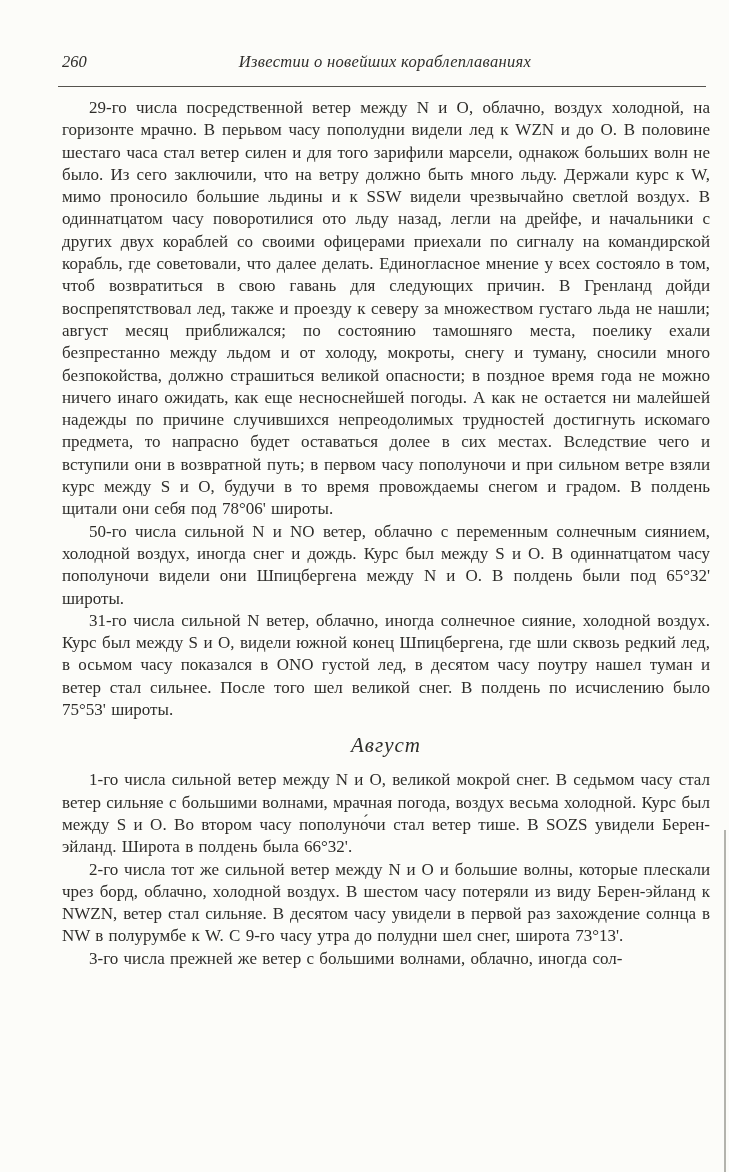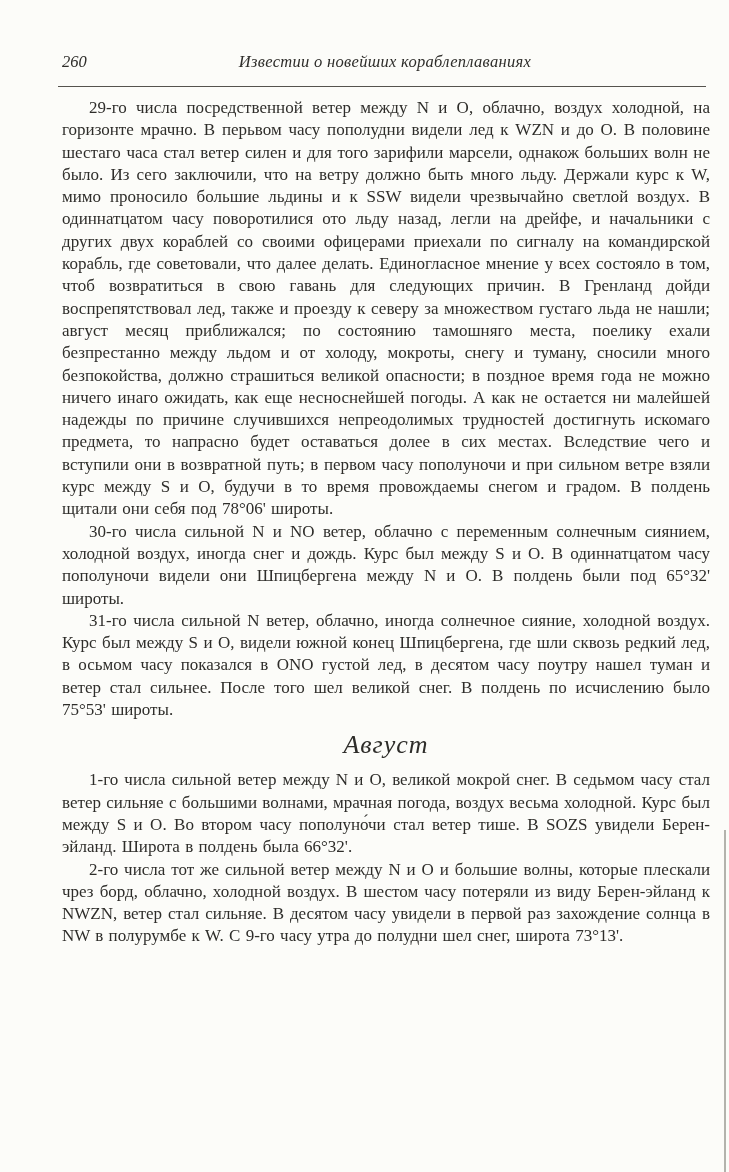--- a/index.html
+++ b/index.html
@@ -30,21 +30,21 @@
   .body-text{
     position:absolute;left:62px;top:97px;width:648px;
     font-size:17px;line-height:22.3px;
     text-align:justify;
     word-spacing:0.06em;
   }
   .para{margin:0;text-indent:27px;}
   .it{}
   .section-heading{
     margin:10px 0 10px 0;
-    font-size:26px;line-height:28px;
+    font-size:21px;line-height:28px;
     font-weight:normal;font-style:italic;
     text-align:center;letter-spacing:1px;
   }
   .scan-line{
     position:absolute;right:3px;top:830px;width:2px;height:342px;
     background:var(--artifact);
   }
 </style>
 </head>
 <body>
@@ -53,22 +53,23 @@
 
   <div class="page-header">
     <span class="page-num">260</span>
     <span class="running-title">Известии о новейших кораблеплаваниях</span>
   </div>
 
   <div class="header-rule"></div>
 
   <div class="body-text">
       <p class="para"><span>29-го числа посредственной ветер между N и O, облачно, воздух холодной, на горизонте мрачно. В перьвом часу пополудни видели лед к WZN и до O. В половине шестаго часа стал ветер силен и для того зарифили марсели, однакож больших волн не было. Из сего заключили, что на ветру должно быть много льду. Держали курс к W, мимо проносило большие льдины и к SSW видели чрезвычайно светлой воздух. В одиннатцатом часу поворотилися ото льду назад, легли на дрейфе, и начальники с других двух кораблей со своими офицерами приехали по сигналу на командирской корабль, где советовали, что далее делать. Единогласное мнение у всех состояло в том, чтоб возвратиться в свою гавань для следующих причин. В </span><span class="it">Гренланд</span><span> дойди воспрепятствовал лед, также и проезду к северу за множеством густаго льда не нашли; август месяц приближался; по состоянию тамошняго места, поелику ехали безпрестанно между льдом и от холоду, мокроты, снегу и туману, сносили много безпокойства, должно страшиться великой опасности; в поздное время года не можно ничего инаго ожидать, как еще несноснейшей погоды. А как не остается ни малейшей надежды по причине случившихся непреодолимых трудностей достигнуть искомаго предмета, то напрасно будет оставаться долее в сих местах. Вследствие чего и вступили они в возвратной путь; в первом часу пополуночи и при сильном ветре взяли курс между S и O, будучи в то время провождаемы снегом и градом. В полдень щитали они себя под 78°06' </span><span class="it">широты.</span></p>
-      <p class="para"><span>30-го числа сильной N и NO ветер, облачно с переменным солнечным сиянием, холодной воздух, иногда снег и дождь. Курс был между S и O. В одиннатцатом часу пополуночи видели они </span><span class="it">Шпицбергена</span><span> между N и O. В полдень были под 65°32' </span><span class="it">широты.</span></p>
+      <p class="para"><span>50-го числа сильной N и NO ветер, облачно с переменным солнечным сиянием, холодной воздух, иногда снег и дождь. Курс был между S и O. В одиннатцатом часу пополуночи видели они </span><span class="it">Шпицбергена</span><span> между N и O. В полдень были под 65°32' </span><span class="it">широты.</span></p>
       <p class="para"><span>31-го числа сильной N ветер, облачно, иногда солнечное сияние, холодной воздух. Курс был между S и O, видели южной конец </span><span class="it">Шпицбергена</span><span>, где шли сквозь редкий лед, в осьмом часу показался в ONO густой лед, в десятом часу поутру нашел туман и ветер стал сильнее. После того шел великой снег. В полдень по исчислению было 75°53' </span><span class="it">широты.</span></p>
       <h2 class="section-heading">Август</h2>
       <p class="para"><span>1-го числа сильной ветер между N и O, великой мокрой снег. В седьмом часу стал ветер сильняе с большими волнами, мрачная погода, воздух весьма холодной. Курс был между S и O. Во втором часу пополуно́чи стал ветер тише. В SOZS увидели </span><span class="it">Берен-эйланд.</span><span> </span><span class="it">Широта</span><span> в полдень была 66°32'.</span></p>
       <p class="para"><span>2-го числа тот же сильной ветер между N и O и большие волны, которые плескали чрез борд, облачно, холодной воздух. В шестом часу потеряли из виду </span><span class="it">Берен-эйланд</span><span> к NWZN, ветер стал сильняе. В десятом часу увидели в первой раз захождение солнца в NW в полурумбе к W. С 9-го часу утра до полудни шел снег, </span><span class="it">широта</span><span> 73°13'.</span></p>
+      <p class="para"><span>3-го числа прежней же ветер с большими волнами, облачно, иногда сол-</span></p>
     </div>
 
   <div class="scan-line"></div>
 
 </div>
 
 </body></html>

